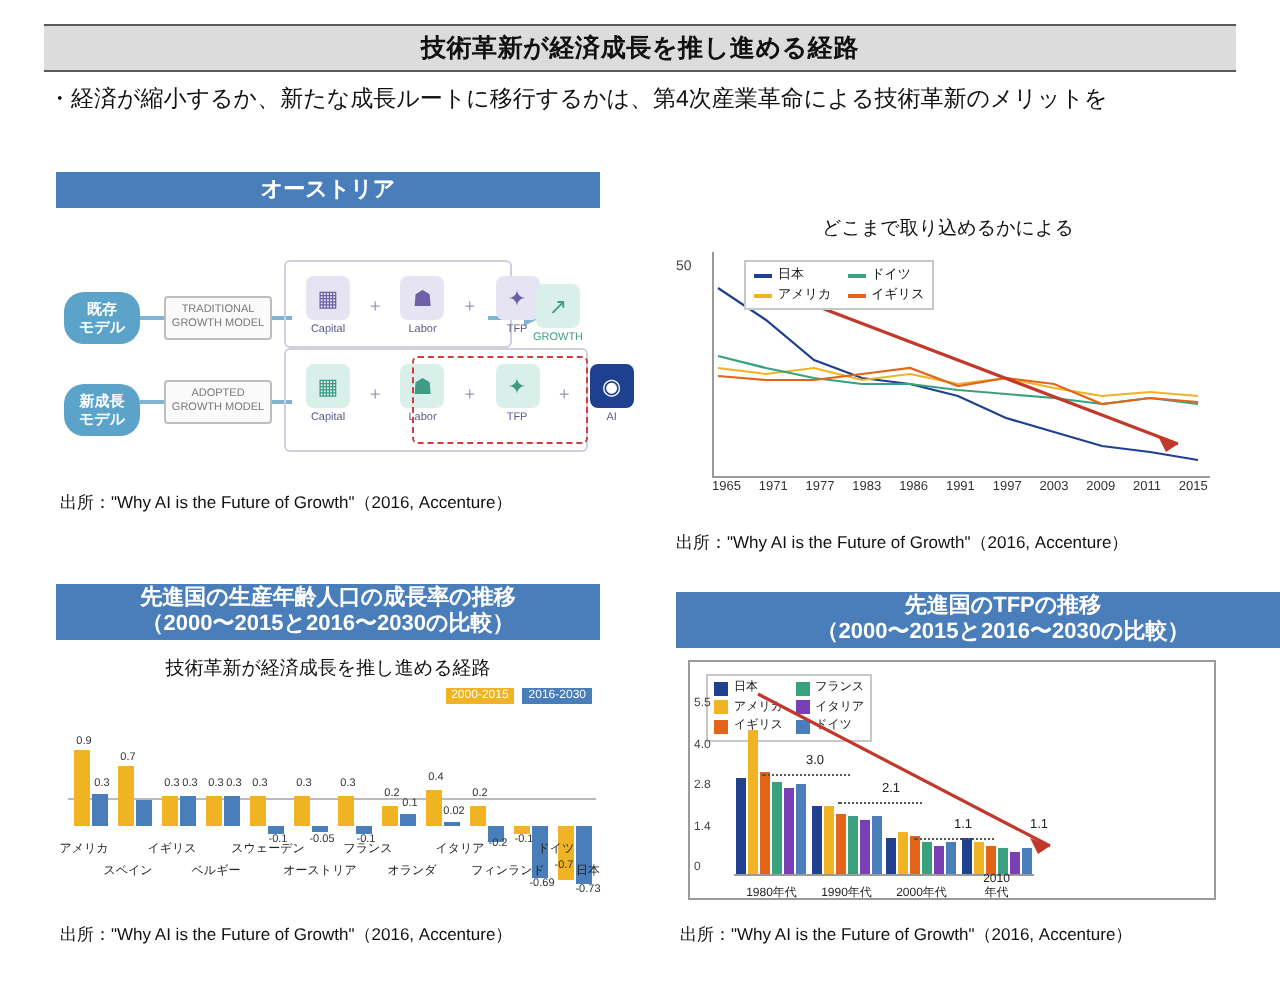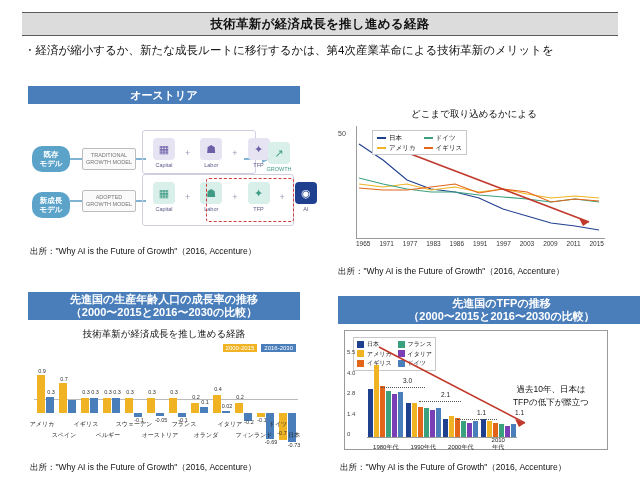--- a/index.html
+++ b/index.html
@@ -689,21 +689,17 @@
     <div class="q4-val" style="left:96px;top:60px;">2.1</div>
     <div class="dotted" style="left:112px;top:88px;width:40px;"></div>
     <div class="q4-val" style="left:132px;top:78px;">1.1</div>
     <div class="q4-val" style="left:170px;top:78px;">1.1</div>
 
     <svg width="262" height="118" style="position:absolute;left:0;top:0;pointer-events:none;">
       <line x1="34" y1="16" x2="180" y2="92" stroke="#c0392b" stroke-width="1.6"></line>
       <polygon points="180,92 170,88 174,96" fill="#c0392b"></polygon>
     </svg>
 
-    <div class="q4-msg">
-      <div>過去10年、日本は</div>
-      <div>TFPの低下が際立つ</div>
-    </div>
   </div>
 
   <div class="source q4-src">出所："Why AI is the Future of Growth"（2016, Accenture）</div>
 
 </div>
 
 </body></html>

